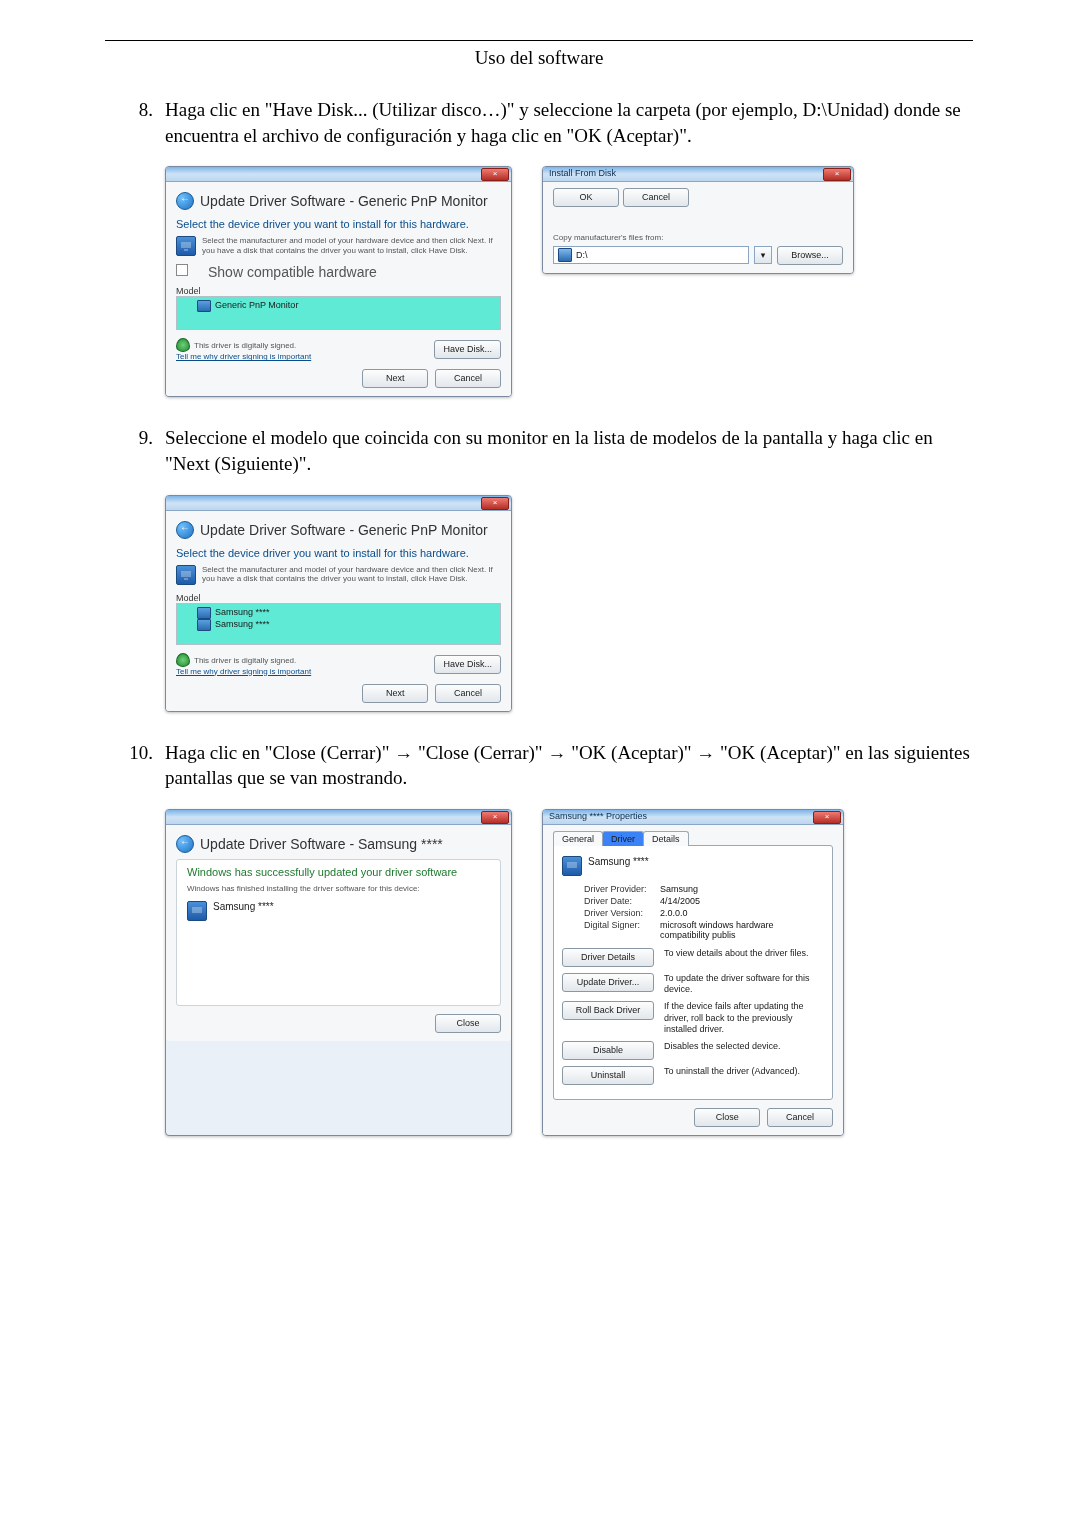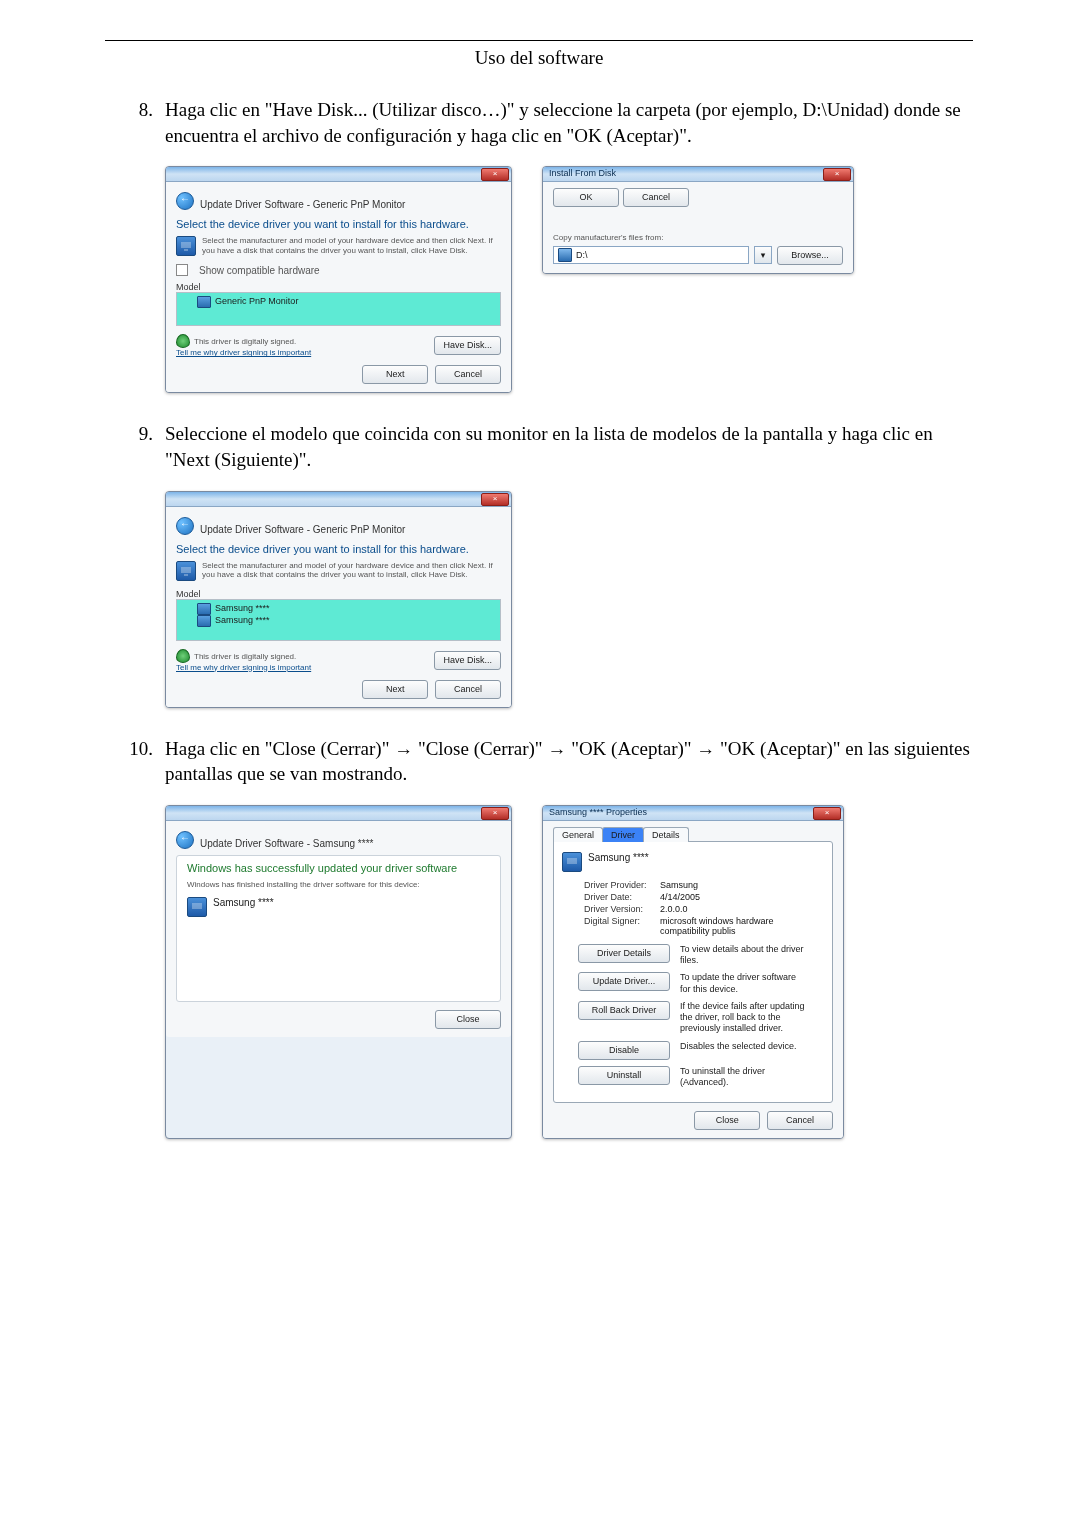--- a/index.html
+++ b/index.html
@@ -72,22 +72,22 @@
     border-radius: 2px;
     color: #fff; font-size: 8px; line-height: 10px;
     text-align: center;
   }
   .win-body {
     background: #f5f7f9;
     padding: 6px 10px 8px 10px;
     border-radius: 0 0 3px 3px;
   }
   .crumb {
-    display: flex; align-items: flex-end; gap: 6px;
-    font-size: 10px; color: #333;
+    display: flex; align-items: center; gap: 6px;
+    font-size: 14px; color: #333;
     padding: 4px 0 6px 0;
   }
   .back-circle {
     width: 16px; height: 16px; border-radius: 50%;
     background: radial-gradient(circle at 30% 30%, #6fc1ff, #1e72c2);
     border: 1px solid #1a5a99;
     position: relative;
   }
   .back-circle::after { content:"←"; position:absolute; color:#fff; font-size:10px; left:3px; top:-1px;}
   .blue-head {
@@ -97,21 +97,21 @@
   }
   .help-row { display:flex; gap:6px; align-items:flex-start; margin:2px 0 8px 0;}
   .icon-sq {
     width: 18px; height: 18px; flex-shrink:0;
     background: linear-gradient(#4a90d9,#1e5aa8);
     border: 1px solid #1a4a80; border-radius:2px;
     display:flex; align-items:center; justify-content:center;
   }
   .icon-sq svg { width:12px; height:12px; }
   .small { font-size: 8px; color: #555; line-height: 1.2; }
-  .chk-row { font-size: 10px; color:#555; display:flex; align-items:flex-end; gap:11px;}
+  .chk-row { font-size: 14px; color:#555; display:flex; align-items:flex-start; gap:20px;}
   .chk { width:10px; height:10px; border:1px solid #888; background:#fff; display:inline-block;}
   .list-box {
     border: 1px solid #b5bfc8;
     background: #5eead4;
     min-height: 26px;
     padding: 3px 20px;
     font-size: 9px;
   }
   .label-txt { font-size: 9px; color:#333; margin-top:6px; }
   .mon-icon {
@@ -173,21 +173,21 @@
   }
   .tab.active { background:#3b82f6; position:relative; z-index:2;}
   .prop-body {
     border:1px solid #9aa8b6; background:#fff; padding:8px;
     border-radius:0 3px 3px 3px;
   }
   .kv { display:flex; font-size:9px; margin:2px 0;}
   .kv .k { width:76px; color:#333;}
   .kv .v { flex:1; color:#111;}
   .prop-btns { margin-top:8px;}
-  .prop-row { display:flex; gap:10px; align-items:flex-start; margin:6px 16px;}
+  .prop-row { display:flex; gap:10px; align-items:flex-start; margin:6px 0;}
   .prop-row .btn { min-width:74px;}
   .prop-row .v { font-size:9px; flex:1; line-height:1.25;}
   .win-title-sm { font-size:9px; color:#1a1a1a; }
   .btn-col-right { display:flex; flex-direction:row; gap:4px; align-items:flex-end;}
   .panel-split { display:flex; gap:8px;}
   .panel-split .left { flex:1;}
   .spacer-b { height: 26px; }
 </style>
 </head>
 <body>

